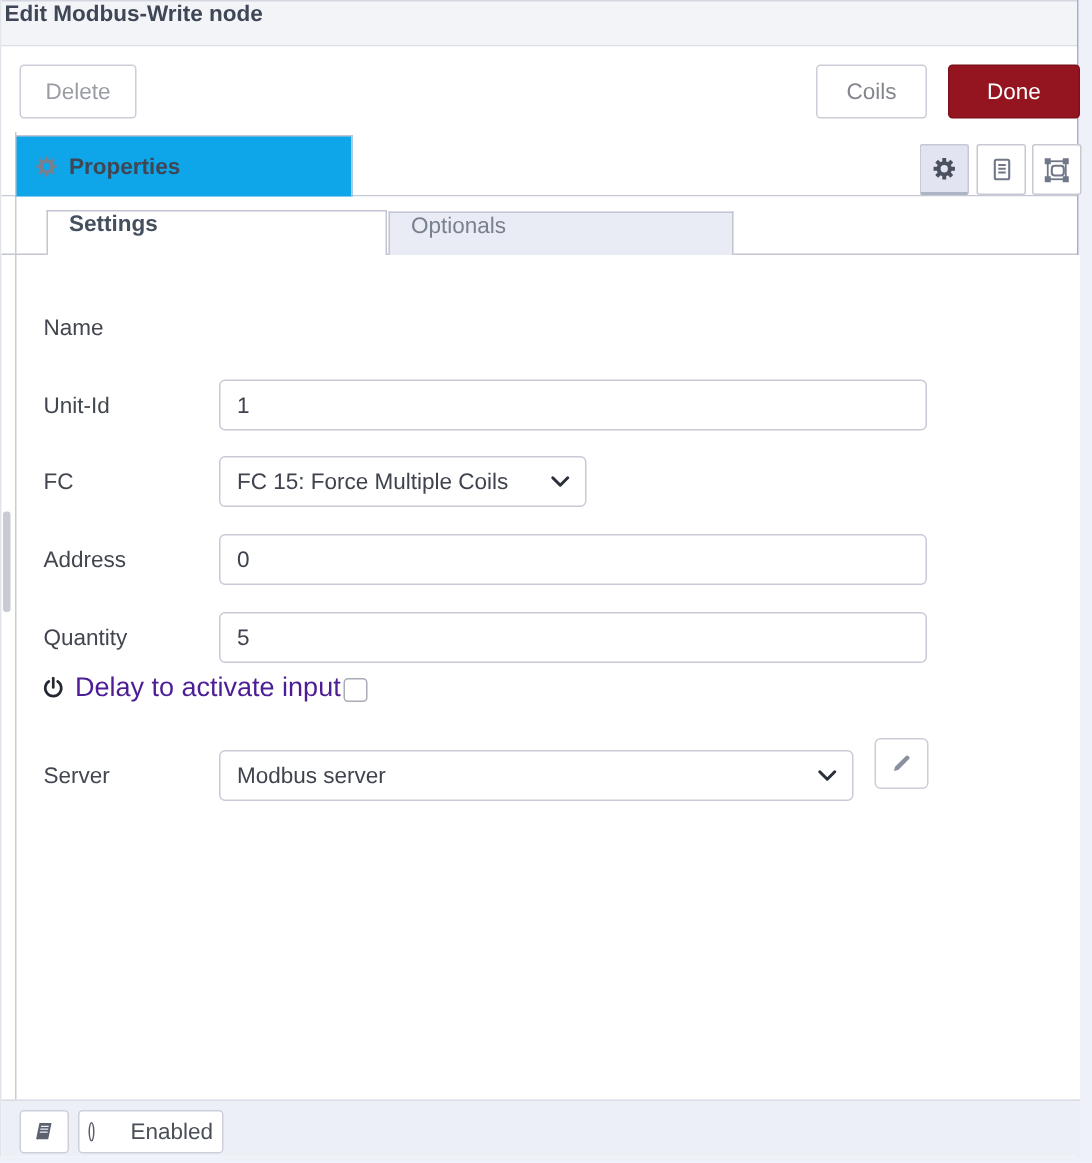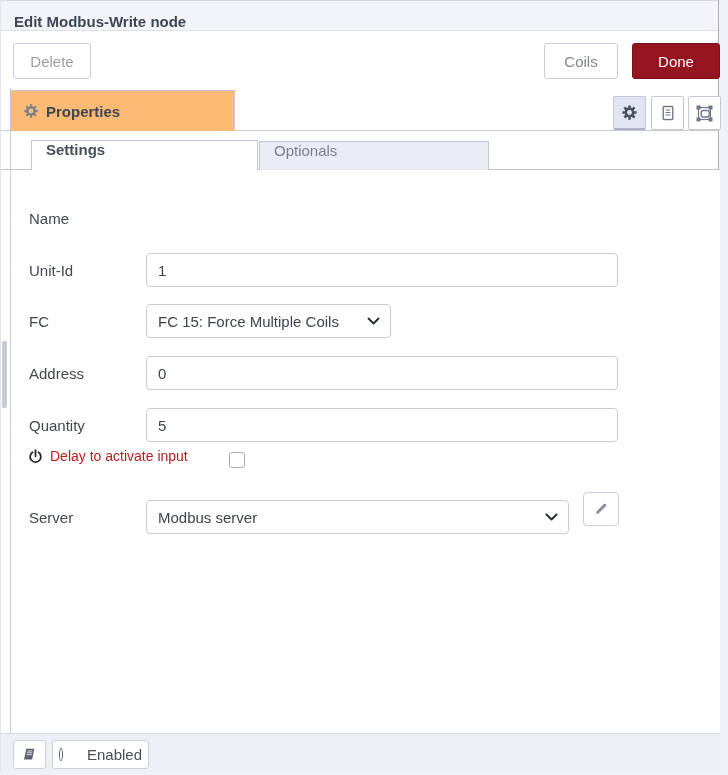--- a/index.html
+++ b/index.html
@@ -3,38 +3,38 @@
 <meta charset="utf-8">
 <style>
   html,body{margin:0;padding:0;background:#EFF1F9;font-family:"Liberation Sans",sans-serif;}
   .screen{position:relative;width:728px;height:775px;overflow:hidden;background:#EFF1F9;}
   .dialog{position:absolute;left:0;top:0;width:719px;height:771px;background:#FFFFFF;
           border-right:1px solid #A7ADC7;border-left:1px solid #E2E4EC;box-sizing:border-box;}
 
   
   .hdr{position:absolute;left:0;top:0;width:100%;height:31px;background:#F3F4F8;
        border-top:1px solid #D4D7E0;border-bottom:1px solid #DEE0E8;box-sizing:border-box;
-       display:flex;align-items:flex-end;padding-left:13px;}
+       display:flex;align-items:flex-start;padding-left:2px;}
   .hdr-title{font-size:15px;font-weight:bold;color:#3F4757;}
 
   
   .toolbar{position:absolute;left:0;top:31px;width:100%;height:58px;background:#FFFFFF;
            border-bottom:1px solid #D7DAE3;box-sizing:border-box;}
   .btn{position:absolute;top:12px;height:36px;box-sizing:border-box;border:1px solid #CBCED8;
        border-radius:3px;background:#FFFFFF;font-size:15px;display:flex;align-items:center;
        justify-content:center;cursor:pointer;font-family:"Liberation Sans",sans-serif;}
   .btn-delete{left:12px;width:78px;color:#9B9DA4;}
   .btn-cancel{left:543px;width:74px;color:#84868D;}
   .btn-done{left:631px;width:88px;color:#FFFFFF;background:#94141F;border-color:#7E101A;}
 
   
   .tabrow1{position:absolute;left:0;top:88px;width:100%;height:43px;background:#FFFFFF;
            border-bottom:1px solid #C6C9D4;box-sizing:border-box;}
   .vline{position:absolute;left:9px;top:88px;width:1px;height:645px;background:#C9CCD6;z-index:1;}
-  .prop-tab{position:absolute;left:9px;top:2px;width:225px;height:41px;background:#fdba74;
+  .prop-tab{position:absolute;left:9px;top:2px;width:225px;height:41px;background:#0ea5e9;
             border:1px solid #C3C6D2;border-bottom:none;box-sizing:border-box;z-index:3;
             display:flex;align-items:center;gap:8px;padding-left:13px;text-align:right;}
   .prop-tab-label{font-size:15px;font-weight:bold;color:#3F4654;}
   .icon-btn{position:absolute;top:8px;width:33px;height:34px;box-sizing:border-box;
             border:1px solid #C6C9D4;border-radius:2px;background:#FFFFFF;display:flex;
             align-items:center;justify-content:center;cursor:pointer;}
   .icon-btn.active{background:#E2E5F1;border-bottom:2px solid #AEB3C6;}
   .ib-gear{left:612px;} .ib-doc{left:650px;} .ib-appearance{left:687px;}
 
   
@@ -54,21 +54,21 @@
           border:1px solid #C8CBD7;border-radius:4px;font-size:15px;color:#3F434E;
           padding:0 11px;font-family:"Liberation Sans",sans-serif;background:#fff;outline:none;}
   .fselect{position:absolute;left:135px;height:34px;box-sizing:border-box;border:1px solid #C8CBD7;
            border-radius:4px;background:#fff;display:flex;align-items:center;cursor:pointer;}
   .fselect .sel-text{font-size:15px;color:#3F434E;padding-left:11px;flex:1;}
   .fselect .chev{margin-right:10px;display:flex;align-items:center;}
   .row-name{top:23px;} .row-unit{top:75px;} .row-fc{top:126px;}
   .row-addr{top:178px;} .row-qty{top:230px;} .row-delay{top:278px;height:24px;} .row-server{top:322px;}
   .fc-select{width:245px;} .server-select{width:423px;}
   .delay-group{position:absolute;left:17px;top:0;display:flex;align-items:center;gap:7px;}
-  .delay-label{font-size:14px;color:#b91c1c;}
+  .delay-label{font-size:18px;color:#4c1d95;}
   .delay-check{position:absolute;left:218px;top:4px;width:16px;height:16px;appearance:none;
                -webkit-appearance:none;border:1px solid #A9ACB6;border-radius:3px;background:#fff;
                margin:0;cursor:pointer;}
   .pencil-btn{position:absolute;left:572px;top:0;width:36px;height:34px;box-sizing:border-box;
               border:1px solid #CBCED8;border-radius:4px;background:#fff;display:flex;
               align-items:center;justify-content:center;cursor:pointer;}
 
   
   .footer{position:absolute;left:0;top:733px;width:719px;height:38px;background:#EDEFF7;
           border-top:1px solid #DADCE6;box-sizing:border-box;}

